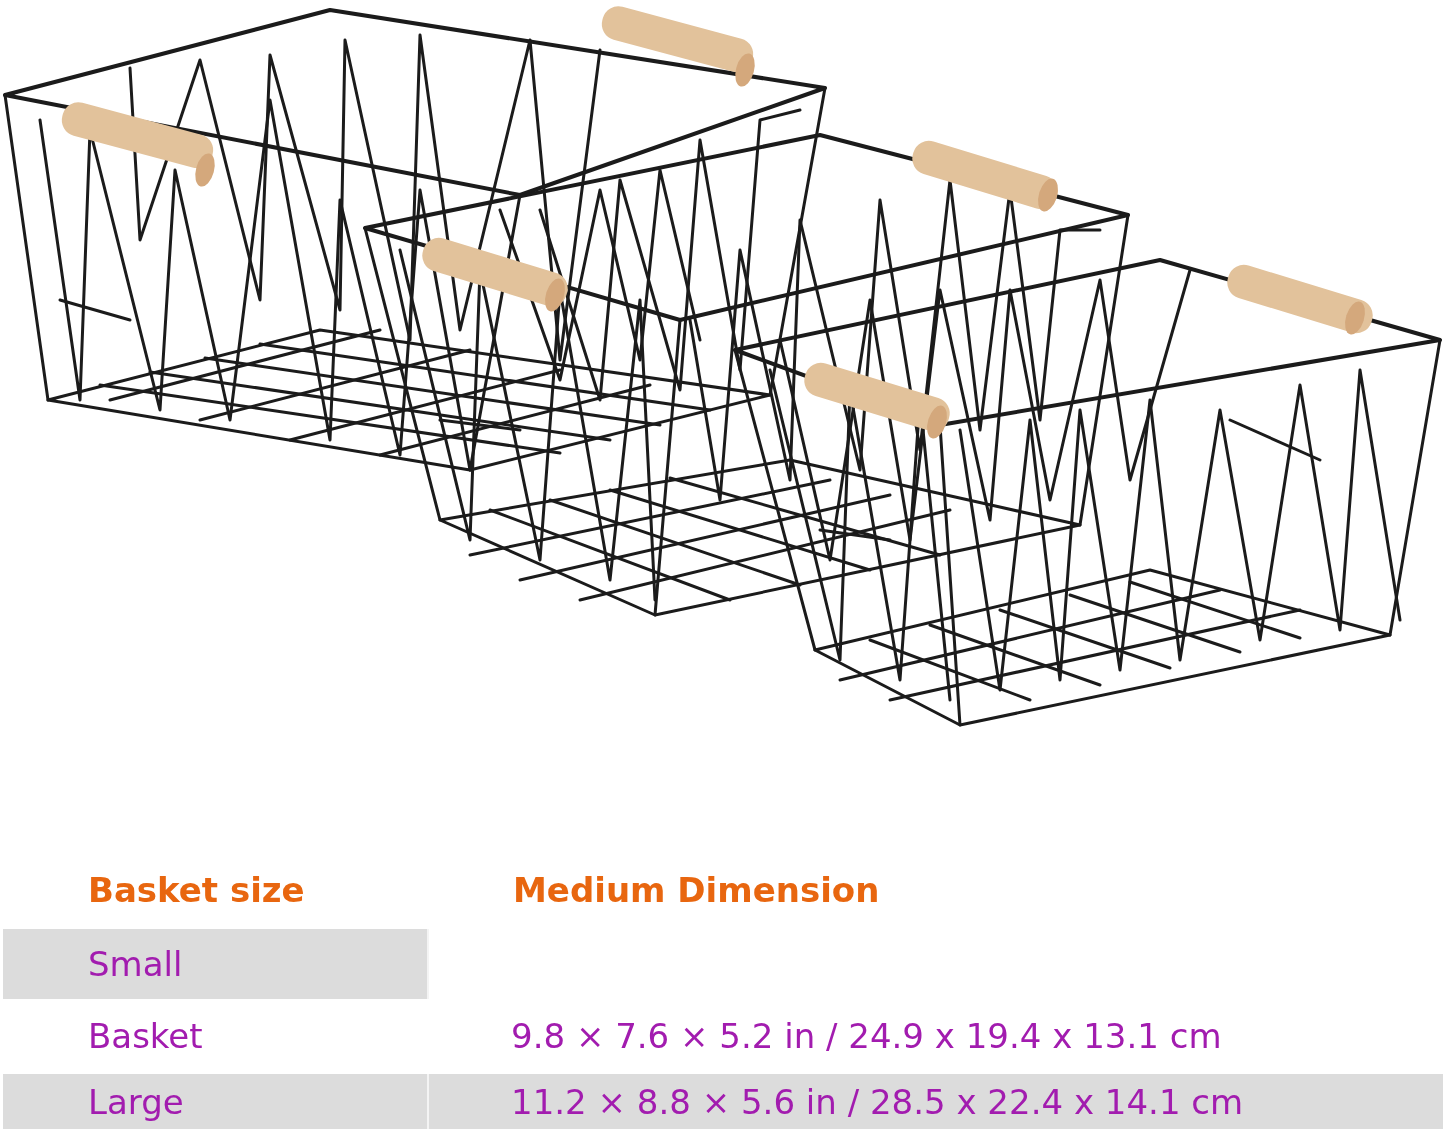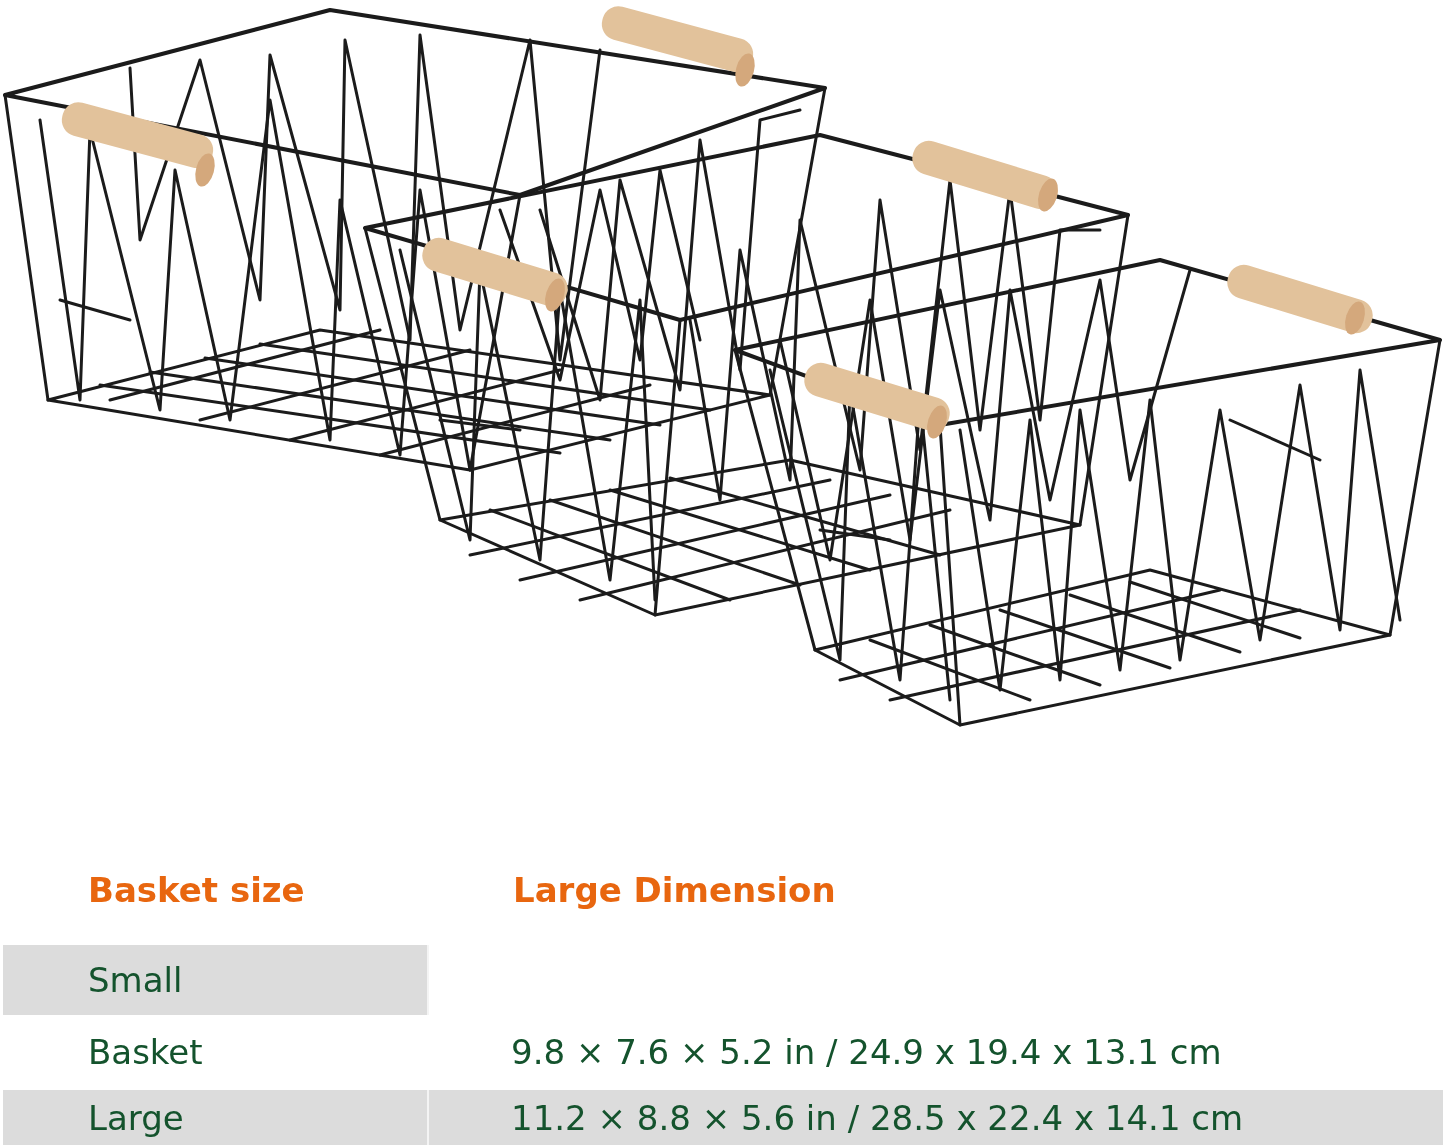--- a/index.html
+++ b/index.html
@@ -50,24 +50,23 @@
       left: 3px;
       width: 1440px;
       display: flex;
     }
     .row.gray .cell { background: #dcdcdc; }
     .row.white .cell { background: #ffffff; }
     .cell {
       height: 100%;
       display: flex;
       align-items: center;
-      color: #14532d;
+      color: #a21caf;
       font-size: 34px;
       white-space: nowrap;
-      margin-top: 16px;
     }
     .cell-size {
       width: 424px;
       padding-left: 85px;
       box-sizing: border-box;
     }
     .cell-gap {
       width: 2px;
       background: #f4f4f4 !important;
     }
@@ -182,21 +181,21 @@
       <rect x="802" y="380" width="150" height="34" rx="16" fill="#e2c29b" transform="rotate(17 877 397)"></rect>
       <ellipse cx="937" cy="422" rx="9" ry="17" fill="#d4a87c" transform="rotate(17 937 422)"></ellipse>
       <rect x="1225" y="282" width="150" height="34" rx="16" fill="#e2c29b" transform="rotate(17 1300 299)"></rect>
       <ellipse cx="1355" cy="318" rx="9" ry="17" fill="#d4a87c" transform="rotate(17 1355 318)"></ellipse>
     </g>
   </svg>
 </div>
 
 <div class="table-header">
   <span class="hdr hdr-size">Basket size</span>
-  <span class="hdr hdr-dim">Large Dimension</span>
+  <span class="hdr hdr-dim">Medium Dimension</span>
 </div>
 
 <div class="row gray row-0">
   <div class="cell cell-size">Small</div>
   <div class="cell cell-gap"></div>
 </div>
 
 <div class="row white row-1">
   <div class="cell cell-size">Basket</div>
   <div class="cell cell-gap" style="background:#ffffff !important"></div>

